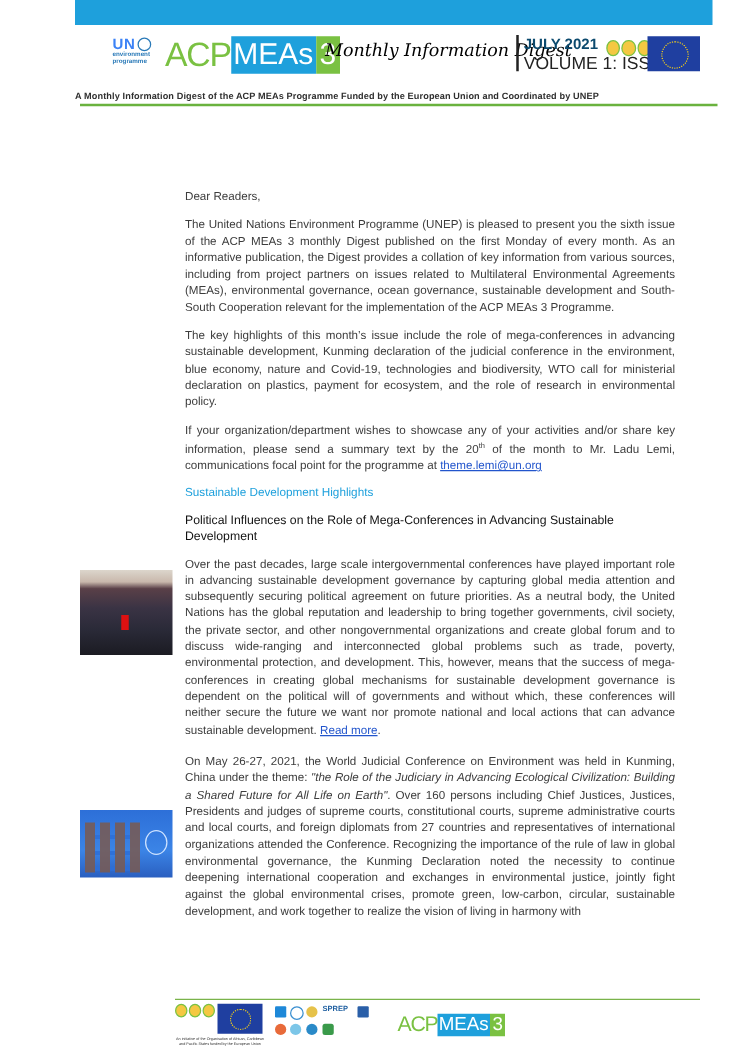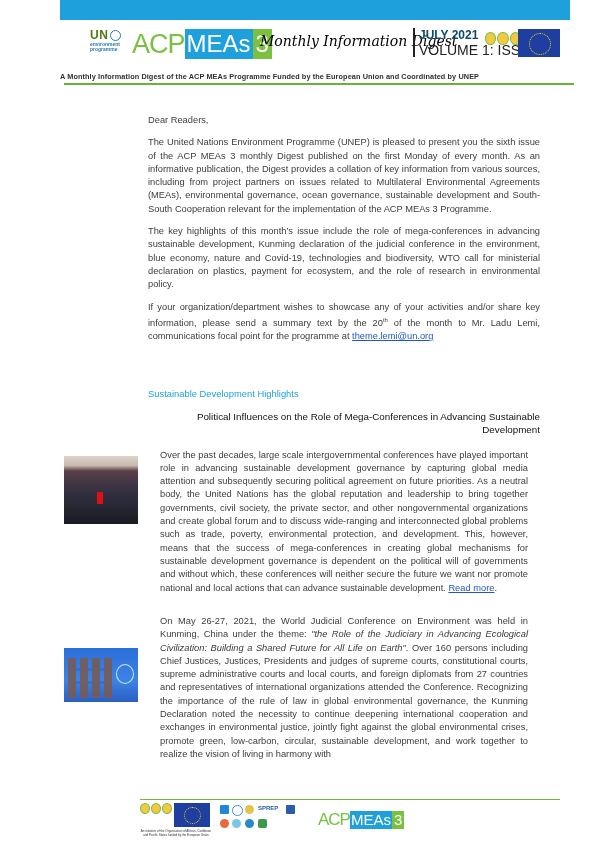--- a/index.html
+++ b/index.html
@@ -1,46 +1,46 @@
 <!DOCTYPE html>
 <html><head>
 <meta charset="utf-8">
 <style>
   html, body { margin: 0; padding: 0; background: #ffffff; }
   body { width: 600px; height: 848px; position: relative; overflow: hidden; font-family: "Liberation Sans", sans-serif; color: #3a3a3a; }
   .top-band { position: absolute; left: 60px; top: 0; width: 510px; height: 20px; background: #1ea0dc; }
   .header { position: absolute; left: 60px; top: 24px; width: 510px; height: 44px; }
   .unep { position: absolute; left: 30px; top: 4px; width: 38px; }
-  .unep .un { font-weight: bold; font-size: 12px; color: #4d7c0f; letter-spacing: 0.5px; }
+  .unep .un { font-weight: bold; font-size: 12px; color: #3b82f6; letter-spacing: 0.5px; }
   .unep .un .globe { display: inline-block; width: 9px; height: 9px; border: 1.5px solid #2a7ab8; border-radius: 50%; vertical-align: middle; margin-left: 2px; }
   .unep .sub { font-size: 5px; line-height: 5px; color: #2a7ab8; font-weight: bold; }
   .acp-logo { position: absolute; left: 72px; top: 5px; height: 30px; display: flex; align-items: center; }
   .acp-logo .acp { font-size: 27px; color: #7ac142; font-weight: normal; letter-spacing: -1px; line-height: 30px; }
   .acp-logo .meas { background: #1ea0dc; color: #fff; font-size: 24px; padding: 0 2px; line-height: 30px; height: 30px; }
   .acp-logo .three { background: #7ac142; color: #fff; font-size: 24px; padding: 0 3px; line-height: 30px; height: 30px; }
   .mid-title { position: absolute; left: 200px; top: 9px; font-family: "DejaVu Serif", serif; font-style: italic; color: #000000; font-size: 14px; white-space: nowrap; }
   .issue { position: absolute; left: 353px; top: 4px; border-left: 2px solid #222; padding-left: 4px; }
   .issue .month { font-weight: bold; font-size: 12px; color: #0c4a6e; line-height: 15px; }
   .issue .vol { font-size: 14px; color: #222; line-height: 14px; }
   .acpo-logo { position: absolute; left: 425px; top: 8px; width: 36px; height: 18px; display: flex; gap: 1px; }
   .acpo-logo span { width: 11px; height: 11px; border-radius: 50%; background: #f4c842; border: 1.5px solid #7ac142; font-size: 6px; color: #c0392b; text-align: center; line-height: 11px; }
   .eu-flag { position: absolute; left: 458px; top: 5px; width: 42px; height: 28px; background: #1f3fa0; }
   .eu-flag .stars { position: absolute; left: 11px; top: 4px; width: 20px; height: 20px; border: 1px dotted #f7d117; border-radius: 50%; }
   .tagline { position: absolute; left: 60px; top: 72px; width: 510px; text-align: left; font-size: 7.3px; font-weight: bold; color: #2f2f2f; letter-spacing: 0.1px; }
   .green-rule { position: absolute; left: 64px; top: 83px; width: 510px; height: 2px; background: #6ab23e; }
 
   .body { position: absolute; left: 148px; top: 114px; width: 392px; font-size: 9.3px; line-height: 13.3px; color: #3c3c3c; }
   .body p { margin: 0 0 9px 0; text-align: justify; }
   .body a { color: #2255cc; text-decoration: underline; }
-  .body .greeting { margin-bottom: 9px; }
+  .body .greeting { margin-bottom: 9px; margin-top: 37px; }
   .body .happy { margin-left: 6px; }
   .section-head { position: absolute; left: 148px; top: 388px; font-size: 9.4px; color: #1ea0dc; }
   .article { position: absolute; left: 148px; width: 392px; font-size: 9.3px; line-height: 13.3px; color: #3c3c3c; }
-  .article h3 { margin: 0 0 8px 0; font-size: 9.8px; font-weight: normal; color: #111; text-align: right; }
-  .article p { margin: 12px; text-align: justify; }
+  .article h3 { margin: 0 0 8px 0; font-size: 9.8px; font-weight: normal; color: #111; }
+  .article p { margin: 0; text-align: justify; }
   .article a { color: #2255cc; text-decoration: underline; }
   .art1 { top: 410px; }
   .art2 { top: 603px; }
   .photo1 { position: absolute; left: 64px; top: 456px; width: 74px; height: 68px; background: linear-gradient(180deg, #dcd6cc 0%, #c9b8ac 14%, #5a4048 22%, #3a3344 45%, #2a2a38 70%, #1b1b22 100%); }
   .photo1 .red { position: absolute; left: 33px; top: 36px; width: 6px; height: 12px; background: #d11; }
   .photo2 { position: absolute; left: 64px; top: 648px; width: 74px; height: 54px; background: linear-gradient(180deg, #2d6fd8 0%, #3b84e6 60%, #2a5fc0 100%); }
   .photo2 .grid { position: absolute; left: 4px; top: 10px; width: 44px; height: 40px; background: repeating-linear-gradient(90deg, #7a5a50 0 8px, transparent 8px 12px), repeating-linear-gradient(180deg, transparent 0 10px, #2d6fd8 10px 13px); opacity: 0.85; }
   .photo2 .emblem { position: absolute; left: 52px; top: 16px; width: 16px; height: 18px; border: 1px solid #cfe3ff; border-radius: 50%; }
 
   .footer-rule { position: absolute; left: 140px; top: 799px; width: 420px; height: 1px; background: #7ab34a; }

